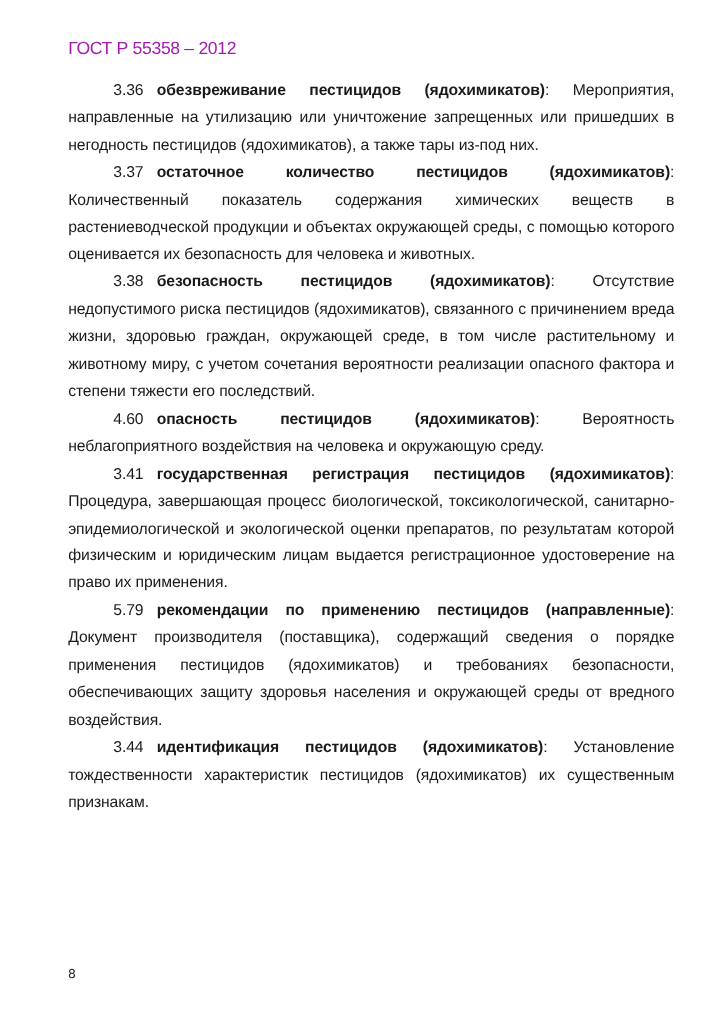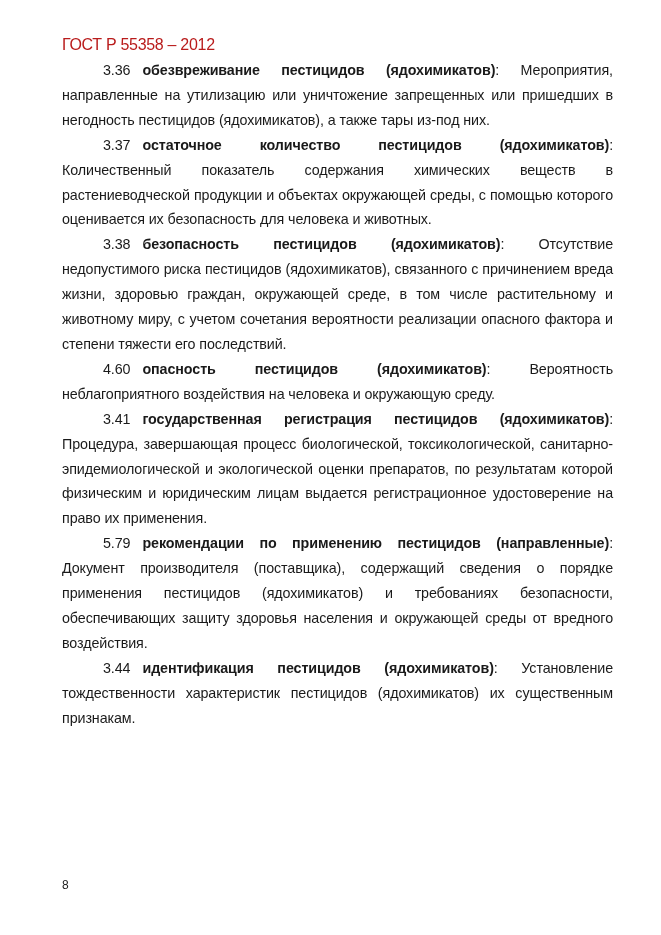--- a/index.html
+++ b/index.html
@@ -1,19 +1,19 @@
 <!DOCTYPE html>
 <html><head>
 <meta charset="utf-8">
 <style>
   html, body { margin: 0; padding: 0; background: #ffffff; }
   body { width: 661px; height: 935px; position: relative; overflow: hidden;
          font-family: "Liberation Sans", sans-serif; color: #1a1a1a; }
-  .header { position: absolute; left: 62px; top: 36px; font-size: 16px; letter-spacing: -0.3px; color: #b91c1c; }
-  .content { position: absolute; left: 62px; top: 58px; width: 551px; }
+  .header { position: absolute; left: 62px; top: 36px; font-size: 16px; letter-spacing: -0.3px; color: #a21caf; }
+  .content { position: absolute; left: 62px; top: 70px; width: 551px; }
   .para { margin: 0; font-size: 14.3px; line-height: 24.9px; text-align: justify; text-indent: 41px; letter-spacing: -0.1px; }
   .num { font-weight: normal; margin-right: 12px; }
   .term { font-weight: bold; }
   .page-num { position: absolute; left: 62px; top: 878px; font-size: 12px; color: #222; }
 </style>
 </head>
 <body>
 
 <div class="header">ГОСТ Р 55358 – 2012</div>
 

